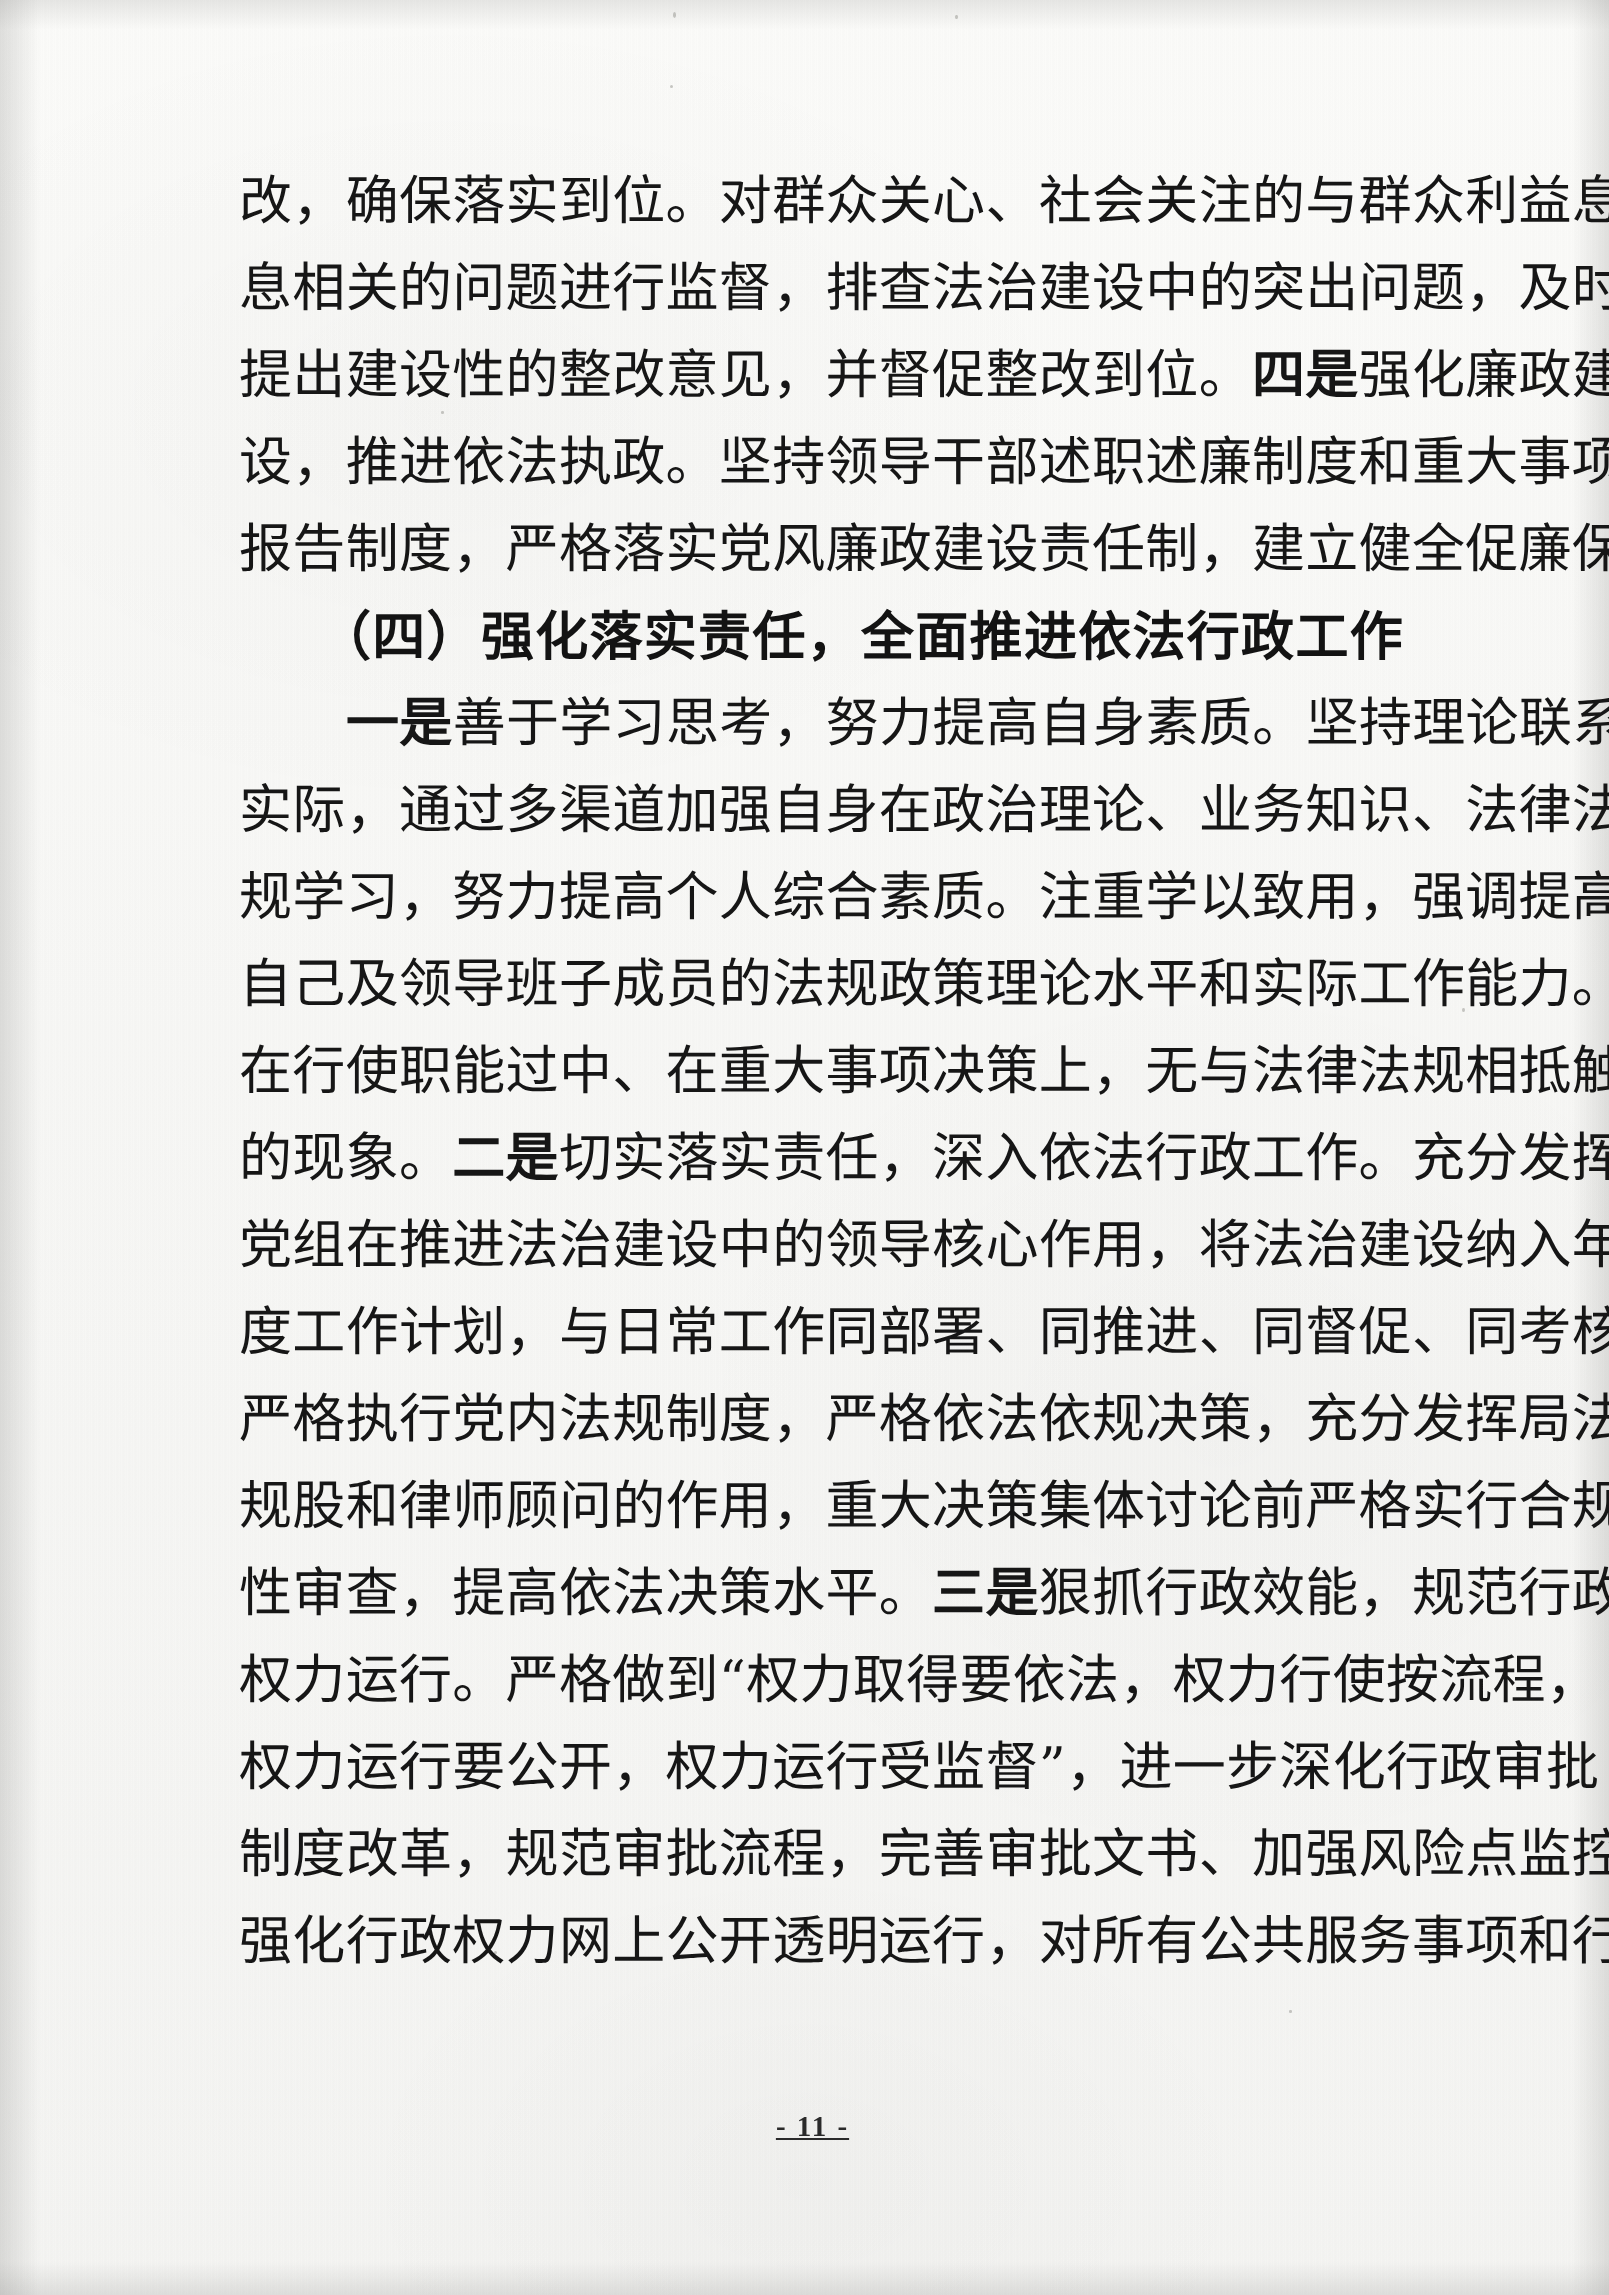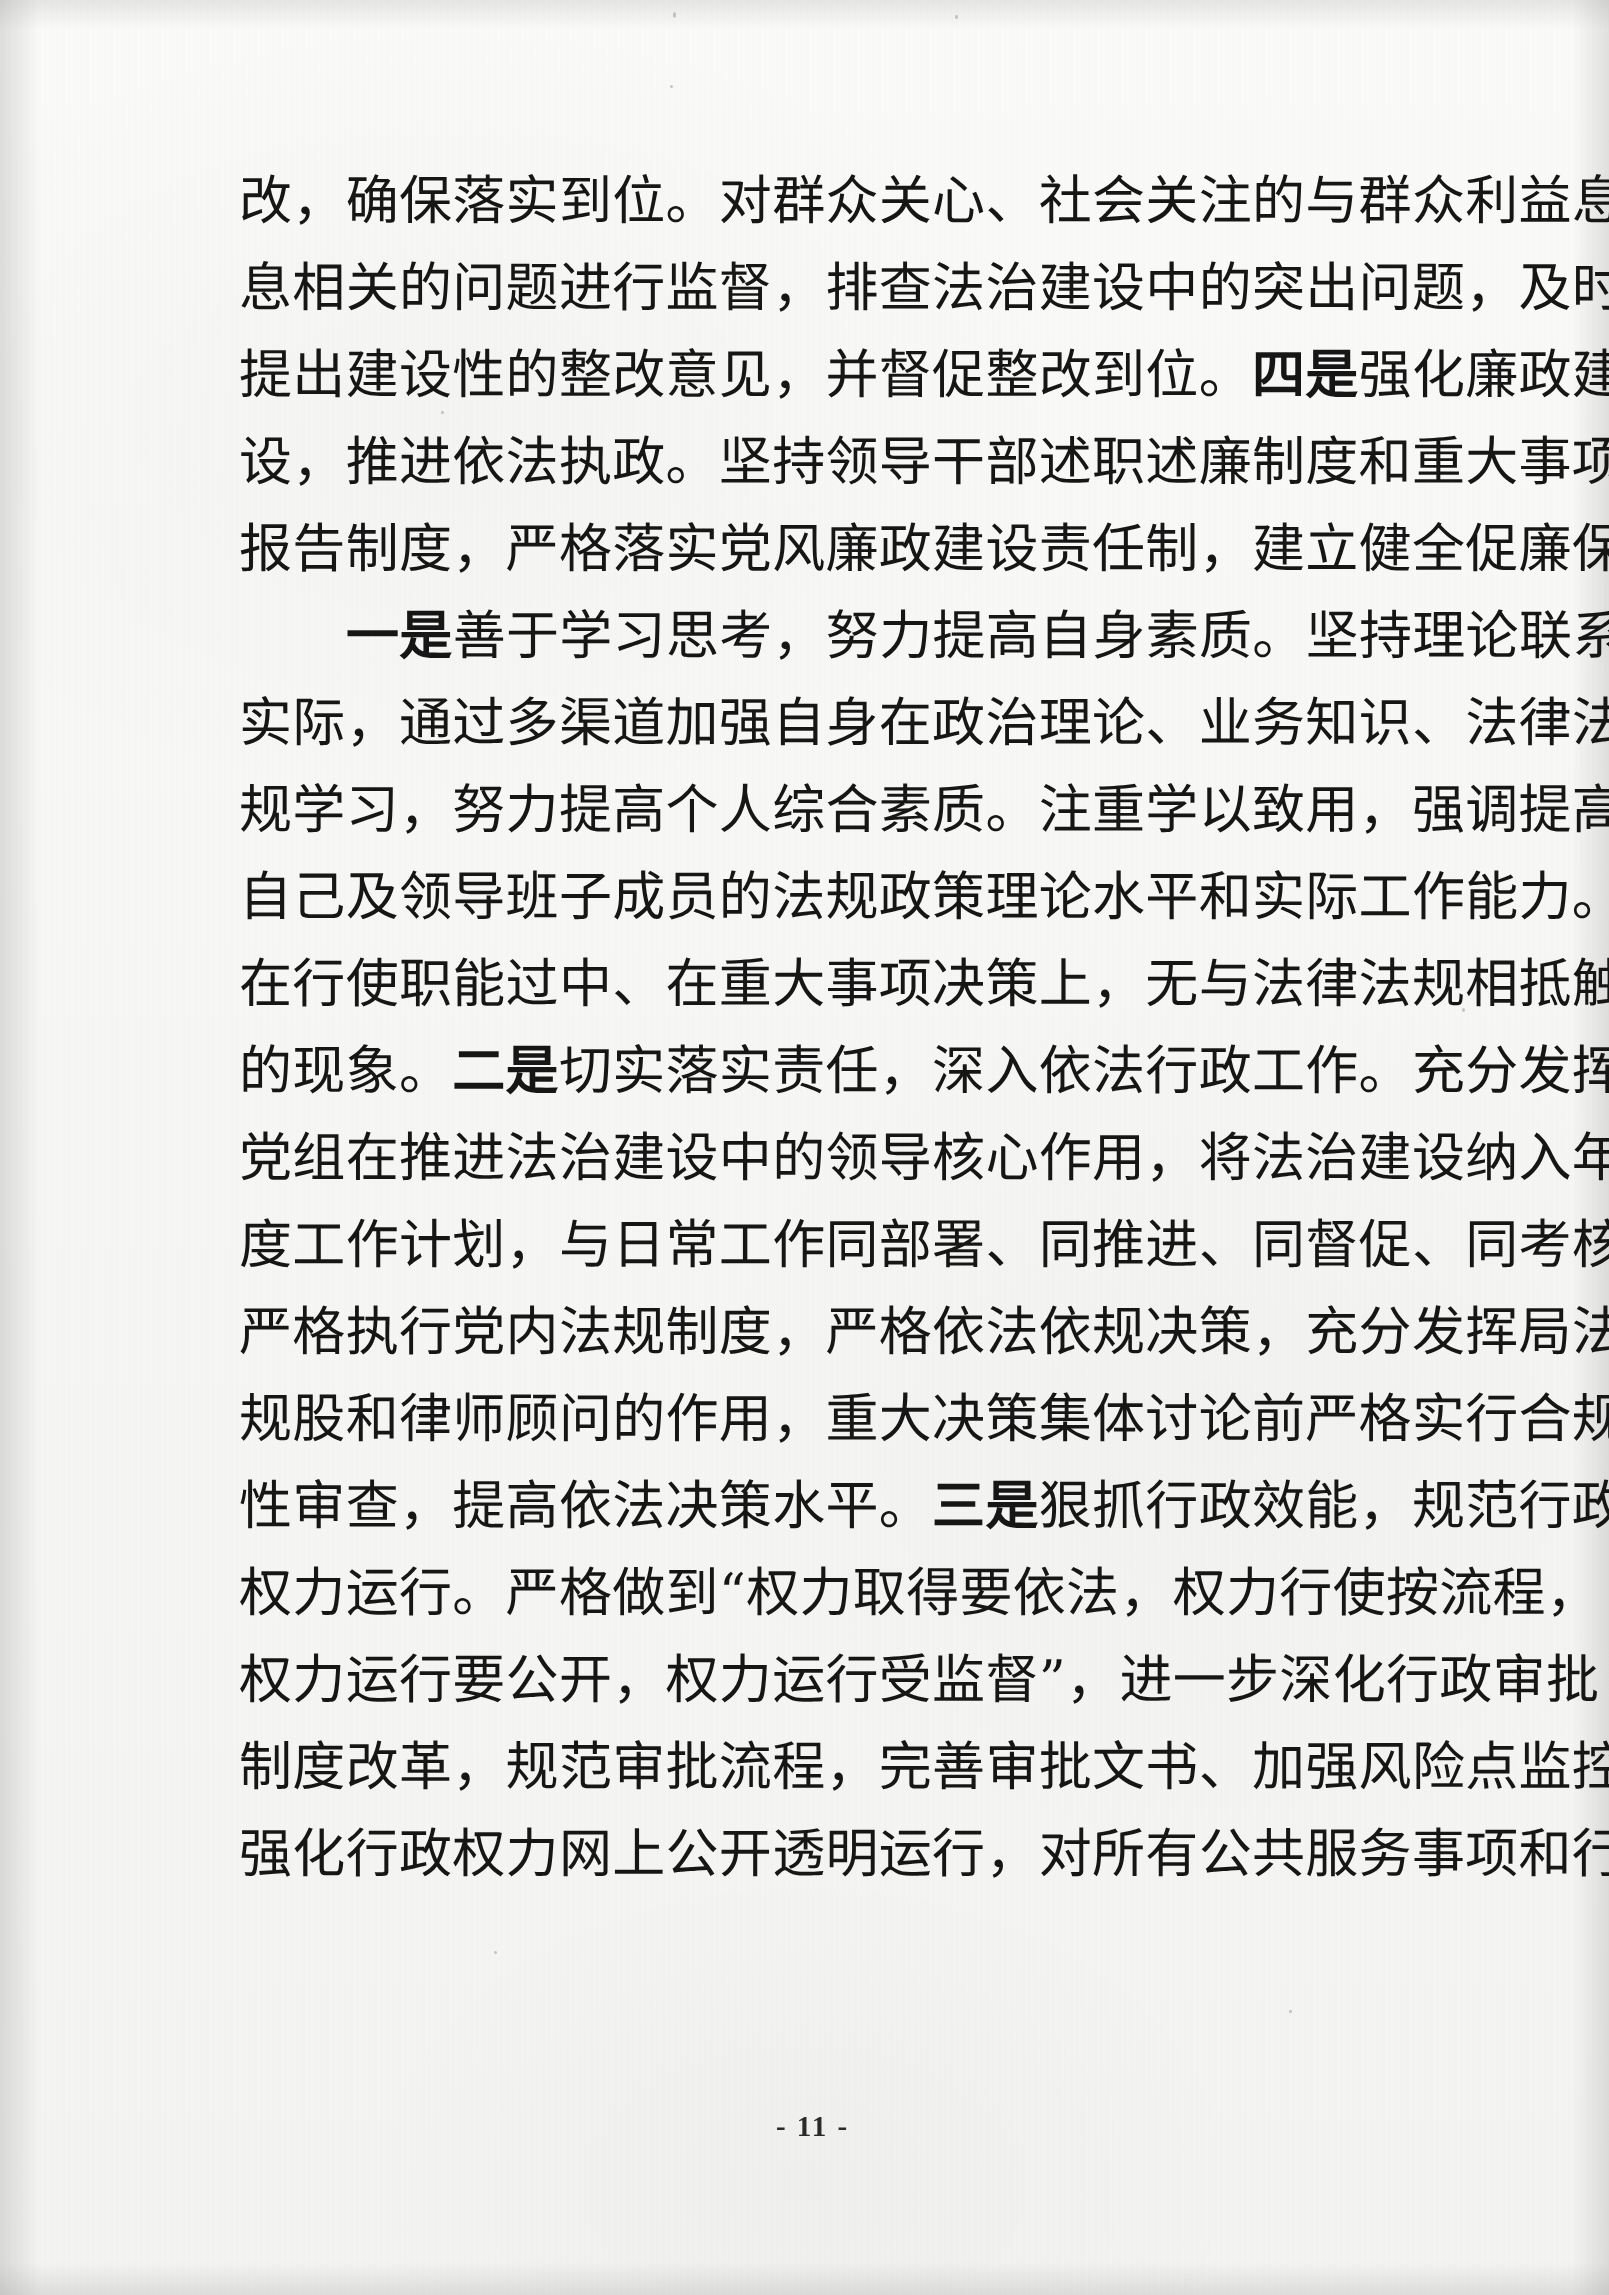--- a/index.html
+++ b/index.html
@@ -107,20 +107,21 @@
     position: absolute;
     left: 16px;
     right: 0;
     top: 2110px;
     text-align: center;
     font-family: "Liberation Serif", "DejaVu Serif", serif;
     font-size: 29px;
     color: #2a2a2a;
     letter-spacing: 2px;
     font-weight: 600;
+    text-decoration: underline;
   }
 </style>
 </head>
 <body>
 
 <div class="scan-page">
 
   <div class="scan-vignette"></div>
 
   <div class="scan-speck" style="left:673px;top:12px;width:3.3px;height:6px;"></div>
@@ -270,20 +271,21 @@
         <span class="ch">，</span>
         <span class="ch">建</span>
         <span class="ch">立</span>
         <span class="ch">健</span>
         <span class="ch">全</span>
         <span class="ch">促</span>
         <span class="ch">廉</span>
         <span class="ch">保</span>
       </div>
 
+    <div class="doc-heading">（四）强化落实责任，全面推进依法行政工作</div>
 
     <div class="doc-line justify">
       <span class="ch"><span class="para-indent"></span></span>
       <span class="ch bold-marker">一</span>
         <span class="ch bold-marker">是</span>
       <span class="ch">善</span>
         <span class="ch">于</span>
         <span class="ch">学</span>
         <span class="ch">习</span>
         <span class="ch">思</span>

